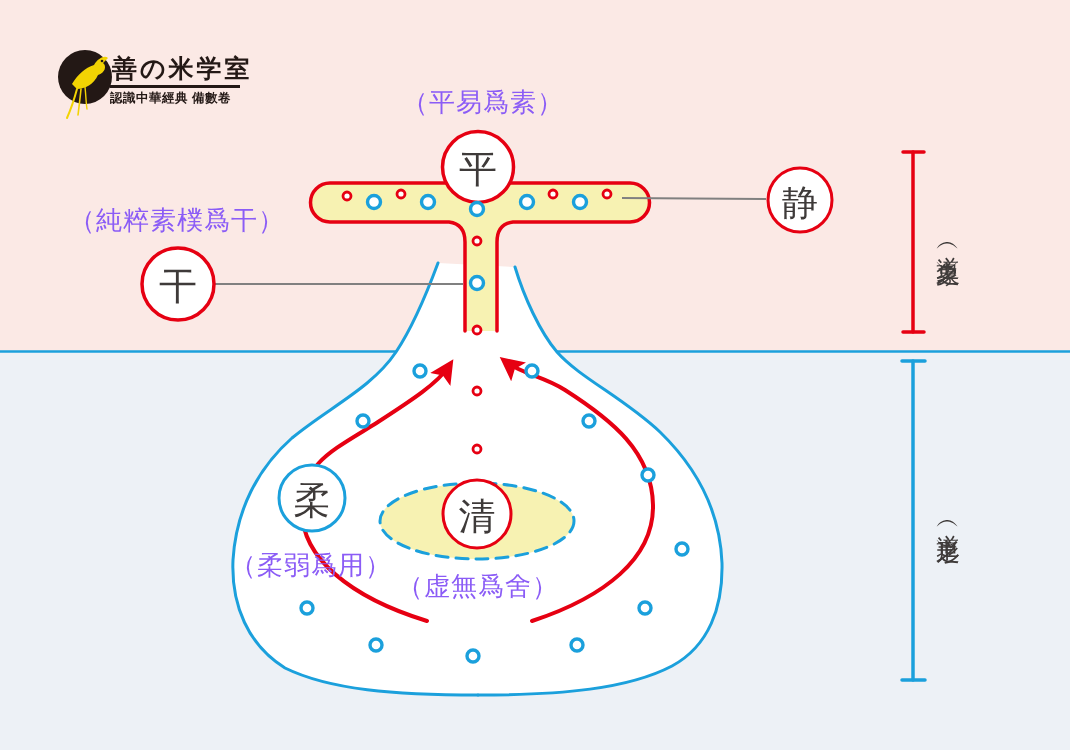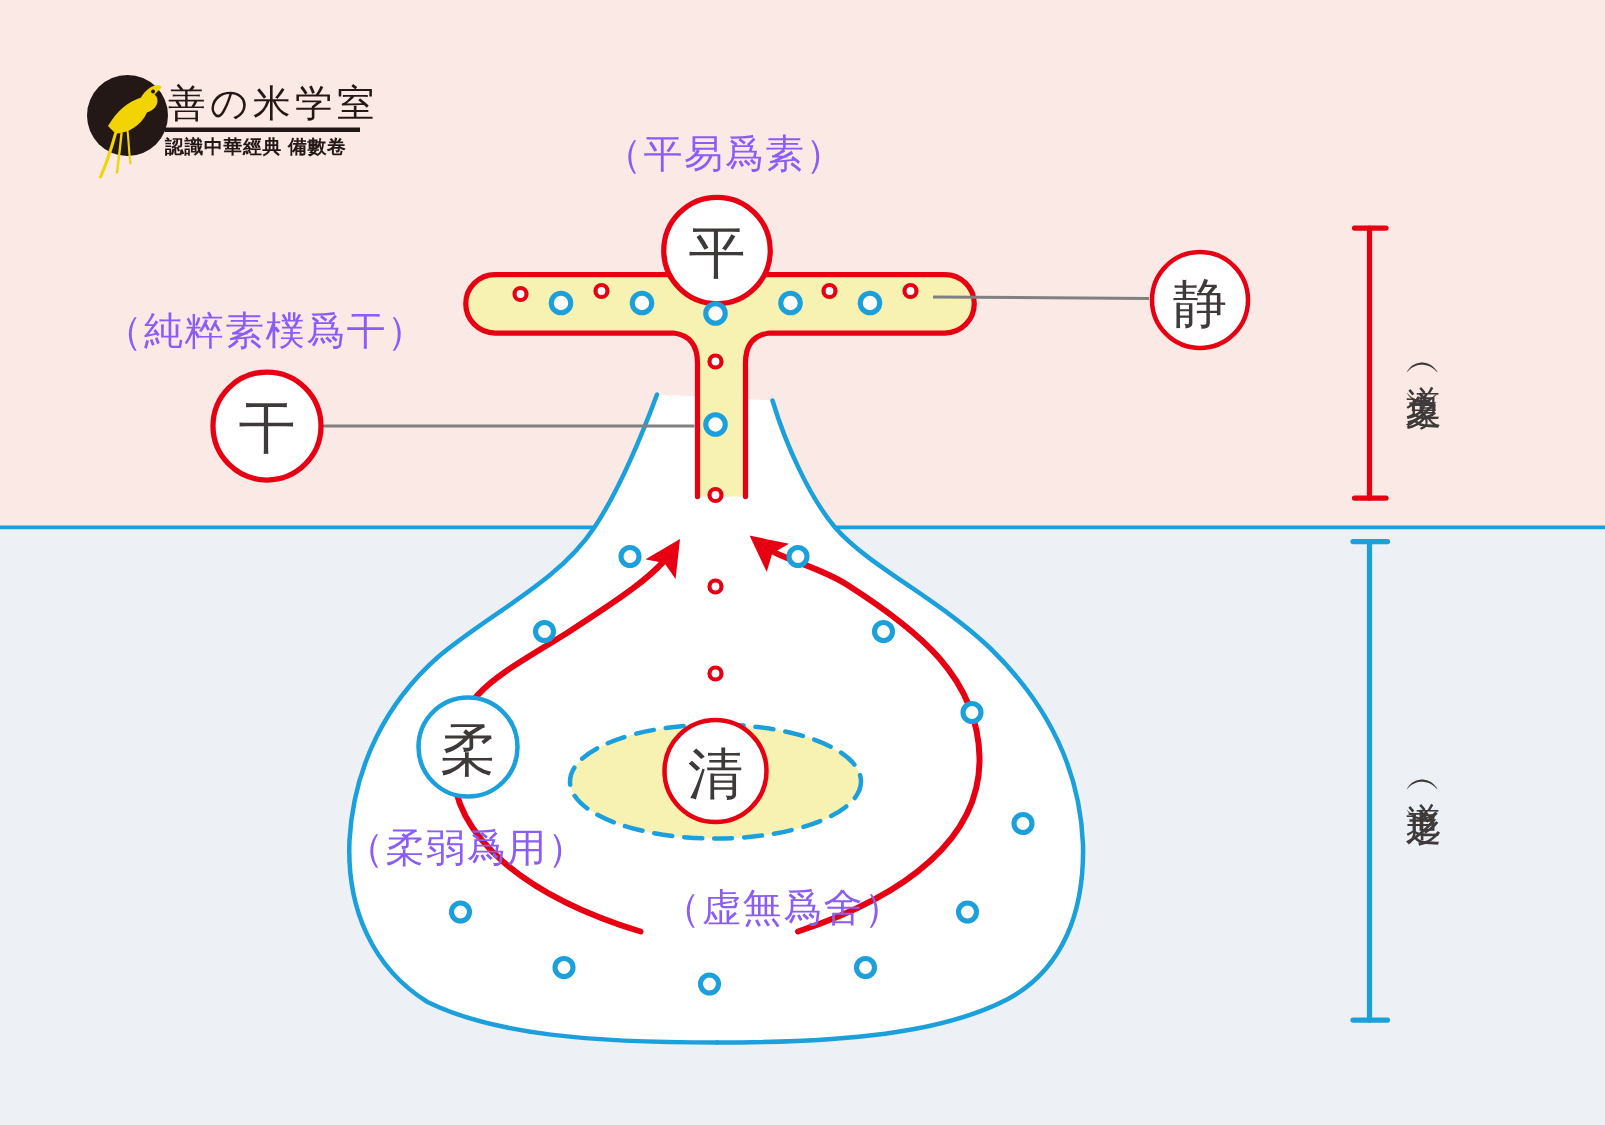--- a/index.html
+++ b/index.html
@@ -16,21 +16,21 @@
   }
   .vtext{
     position:absolute;writing-mode:vertical-rl;text-orientation:mixed;
     color:#3E3A39;font-size:24px;font-weight:500;letter-spacing:3px;
     display:flex;align-items:center;justify-content:center;width:34px;
   }
   
   .logo{position:absolute;left:58px;top:46px;}
   .logo-badge{position:absolute;left:0;top:4px;width:54px;height:54px;border-radius:50%;background:#231815;}
   .logo-brand{
-    position:absolute;left:54px;top:6px;color:#231815;font-size:25px;font-weight:normal;
+    position:absolute;left:54px;top:6px;color:#231815;font-size:25px;font-weight:bold;
     letter-spacing:3px;white-space:nowrap;font-family:"Liberation Serif",serif;
   }
   .logo-rule{position:absolute;left:52px;top:39px;width:130px;height:3px;background:#231815;}
   .logo-tagline{
     position:absolute;left:52px;top:44px;color:#231815;font-size:12.5px;font-weight:bold;
     letter-spacing:0.5px;white-space:nowrap;text-align:center;
   }
 </style>
 </head>
 <body>
@@ -151,21 +151,21 @@
     <g stroke="#1BA0DC" stroke-width="3.5" stroke-linecap="round">
       <line x1="913" y1="361" x2="913" y2="680"></line>
       <line x1="902" y1="361" x2="925" y2="361"></line>
       <line x1="902" y1="680" x2="925" y2="680"></line>
     </g>
   </svg>
 
   <div class="caption" style="left:483px;top:85px;">（平易爲素）</div>
   <div class="caption" style="left:311px;top:548px;">（柔弱爲用）</div>
   <div class="caption" style="left:177px;top:203px;">（純粹素樸爲干）</div>
-  <div class="caption" style="left:478px;top:588px;margin-left:44px;">（虚無爲舍）</div>
+  <div class="caption" style="left:478px;top:569px;">（虚無爲舍）</div>
 
   <div class="vtext" style="left:931px;top:172px;height:140px;">（道之象）</div>
   <div class="vtext" style="left:931px;top:450px;height:140px;">（道之形）</div>
 
   <div class="logo">
     <div class="logo-badge"></div>
     <svg width="64" height="80" viewBox="0 0 64 80" style="position:absolute;left:0;top:0;">
       <g>
         <path d="M 14 38 C 20 28 27 22 36 19 C 40 12 47 9 50 12 L 45 17
                  C 49 20 47 27 40 29 C 36 38 27 43 19 43 Z" fill="#F2D303"></path>

